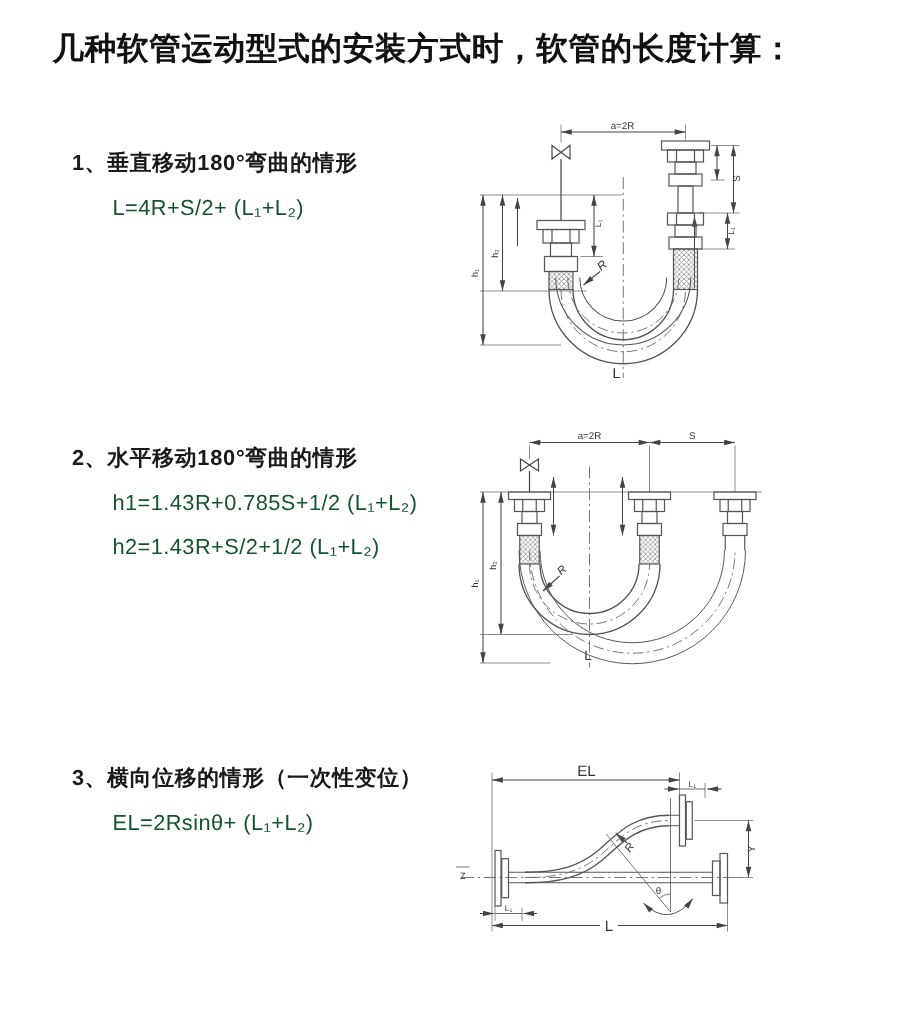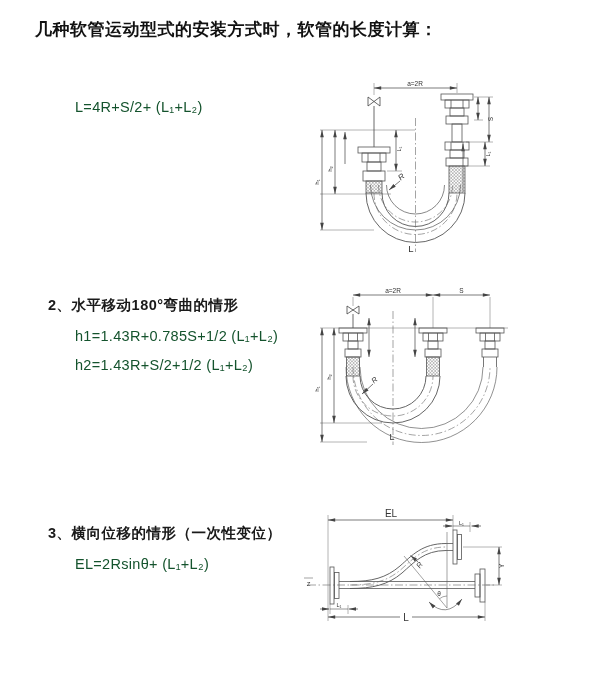--- a/index.html
+++ b/index.html
@@ -1,45 +1,46 @@
 <!DOCTYPE html>
 <html><head>
 <meta charset="utf-8">
 <style>
   html,body{margin:0;padding:0;}
   body{
     width:600px;height:675px;background:#ffffff;position:relative;overflow:hidden;
     font-family:"Liberation Sans", sans-serif;color:#1a1a1a;
   }
   .title{
-    position:absolute;left:35px;top:18px;font-size:17px;font-weight:bold;
+    position:absolute;left:35px;top:18px;font-size:21px;font-weight:bold;
     letter-spacing:.5px;color:#111;white-space:nowrap;
   }
   .section{position:absolute;left:48px;}
   .heading{font-size:14.5px;font-weight:bold;letter-spacing:.5px;margin-bottom:13px;white-space:nowrap;}
   .formula{font-size:14.5px;padding-left:27px;margin-bottom:13px;white-space:nowrap;color:#14532d;letter-spacing:.3px;}
   .diagram{position:absolute;}
   svg text{font-family:"Liberation Sans", sans-serif;}
 </style>
 </head>
 <body>
 
 <div class="title">几种软管运动型式的安装方式时，软管的长度计算：</div>
 
 <div class="section" style="top:99px">
+  <div class="heading">1、垂直移动180°弯曲的情形</div>
   <div class="formula">L=4R+S/2+ (L₁+L₂)</div>
 </div>
 
 <div class="section" style="top:296px">
   <div class="heading">2、水平移动180°弯曲的情形</div>
   <div class="formula">h1=1.43R+0.785S+1/2 (L₁+L₂)</div>
   <div class="formula">h2=1.43R+S/2+1/2 (L₁+L₂)</div>
 </div>
 
-<div class="section" style="top:524px">
+<div class="section" style="top:509px">
   <div class="heading">3、横向位移的情形（一次性变位）</div>
   <div class="formula">EL=2Rsinθ+ (L₁+L₂)</div>
 </div>
 
 <svg class="diagram" style="left:312px;top:74px" width="235" height="185" viewBox="0 0 235 185">
   <defs>
     <marker id="ar1" viewBox="0 0 10 6" refX="9.5" refY="3" markerWidth="8" markerHeight="4.8" orient="auto-start-reverse" markerUnits="userSpaceOnUse">
       <path d="M0.5,0.7 L9.5,3 L0.5,5.3 Z" fill="#444"></path>
     </marker>
     <pattern id="braid1" width="3.2" height="3.2" patternUnits="userSpaceOnUse">

